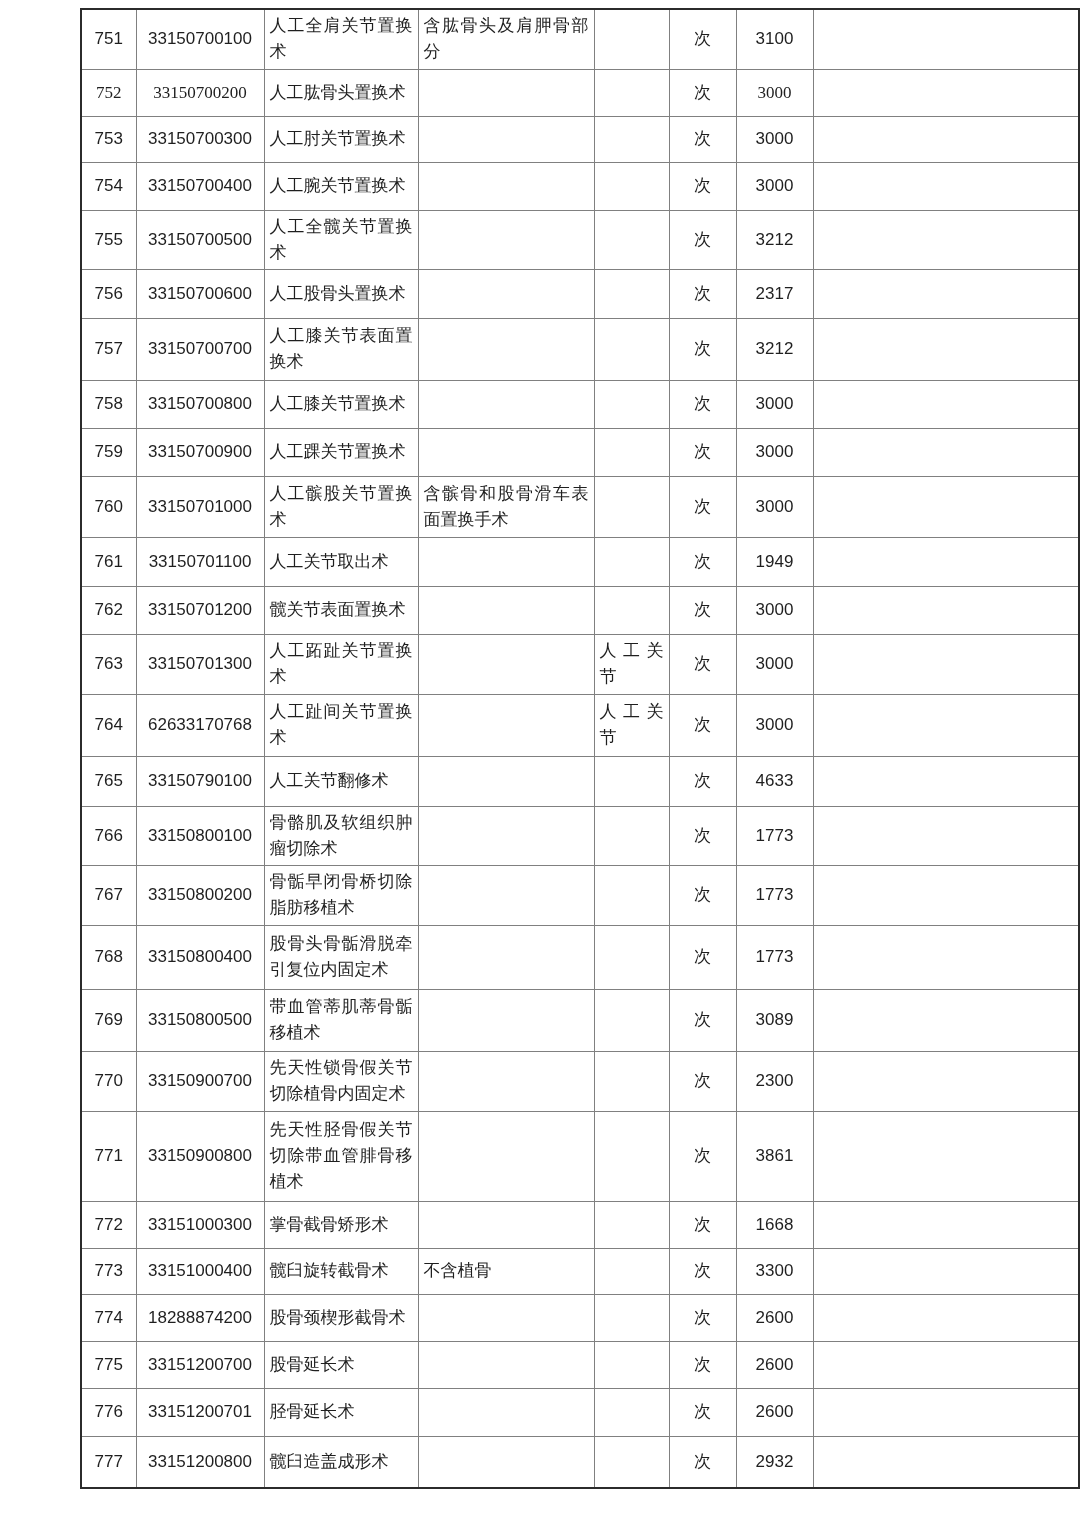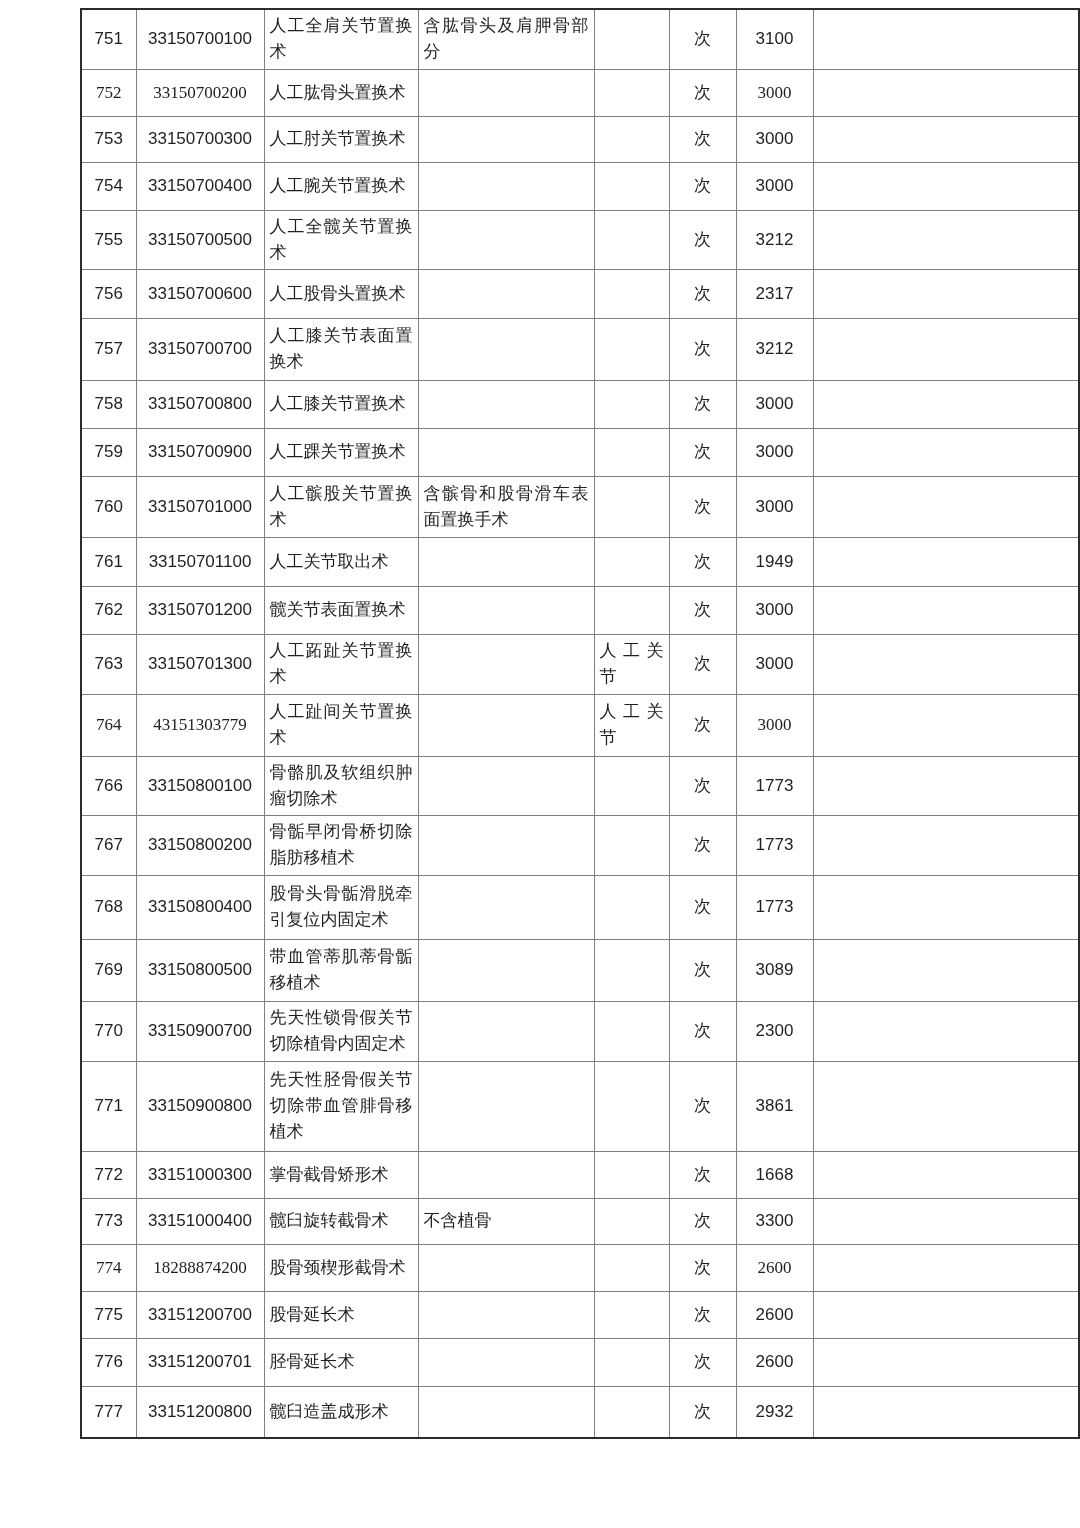--- a/index.html
+++ b/index.html
@@ -187,28 +187,38 @@
         <tr style="height: 60px;">
           <td class="cell-seq">763</td>
           <td class="cell-code">33150701300</td>
           <td class="cell-name">人工跖趾关节置换术</td>
           <td class="cell-note"></td>
           <td class="cell-category">人工关节</td>
           <td class="cell-unit">次</td>
           <td class="cell-price">3000</td>
           <td class="cell-blank"></td>
         </tr>
-        <tr style="height: 62px; font-family: Liberation Serif, serif;">
+        <tr style="height: 62px;">
           <td class="cell-seq">764</td>
-          <td class="cell-code">43151303779</td>
+          <td class="cell-code">62633170768</td>
           <td class="cell-name">人工趾间关节置换术</td>
           <td class="cell-note"></td>
           <td class="cell-category">人工关节</td>
           <td class="cell-unit">次</td>
           <td class="cell-price">3000</td>
+          <td class="cell-blank"></td>
+        </tr>
+        <tr style="height: 50px;">
+          <td class="cell-seq">765</td>
+          <td class="cell-code">33150790100</td>
+          <td class="cell-name">人工关节翻修术</td>
+          <td class="cell-note"></td>
+          <td class="cell-category"></td>
+          <td class="cell-unit">次</td>
+          <td class="cell-price">4633</td>
           <td class="cell-blank"></td>
         </tr>
         <tr style="height: 58px;">
           <td class="cell-seq">766</td>
           <td class="cell-code">33150800100</td>
           <td class="cell-name">骨骼肌及软组织肿瘤切除术</td>
           <td class="cell-note"></td>
           <td class="cell-category"></td>
           <td class="cell-unit">次</td>
           <td class="cell-price">1773</td>
@@ -277,21 +287,21 @@
         <tr style="height: 46px;">
           <td class="cell-seq">773</td>
           <td class="cell-code">33151000400</td>
           <td class="cell-name">髋臼旋转截骨术</td>
           <td class="cell-note">不含植骨</td>
           <td class="cell-category"></td>
           <td class="cell-unit">次</td>
           <td class="cell-price">3300</td>
           <td class="cell-blank"></td>
         </tr>
-        <tr style="height: 47px; font-family: Liberation Serif, serif;">
+        <tr style="height: 47px;">
           <td class="cell-seq">774</td>
           <td class="cell-code">18288874200</td>
           <td class="cell-name">股骨颈楔形截骨术</td>
           <td class="cell-note"></td>
           <td class="cell-category"></td>
           <td class="cell-unit">次</td>
           <td class="cell-price">2600</td>
           <td class="cell-blank"></td>
         </tr>
         <tr style="height: 47px;">

